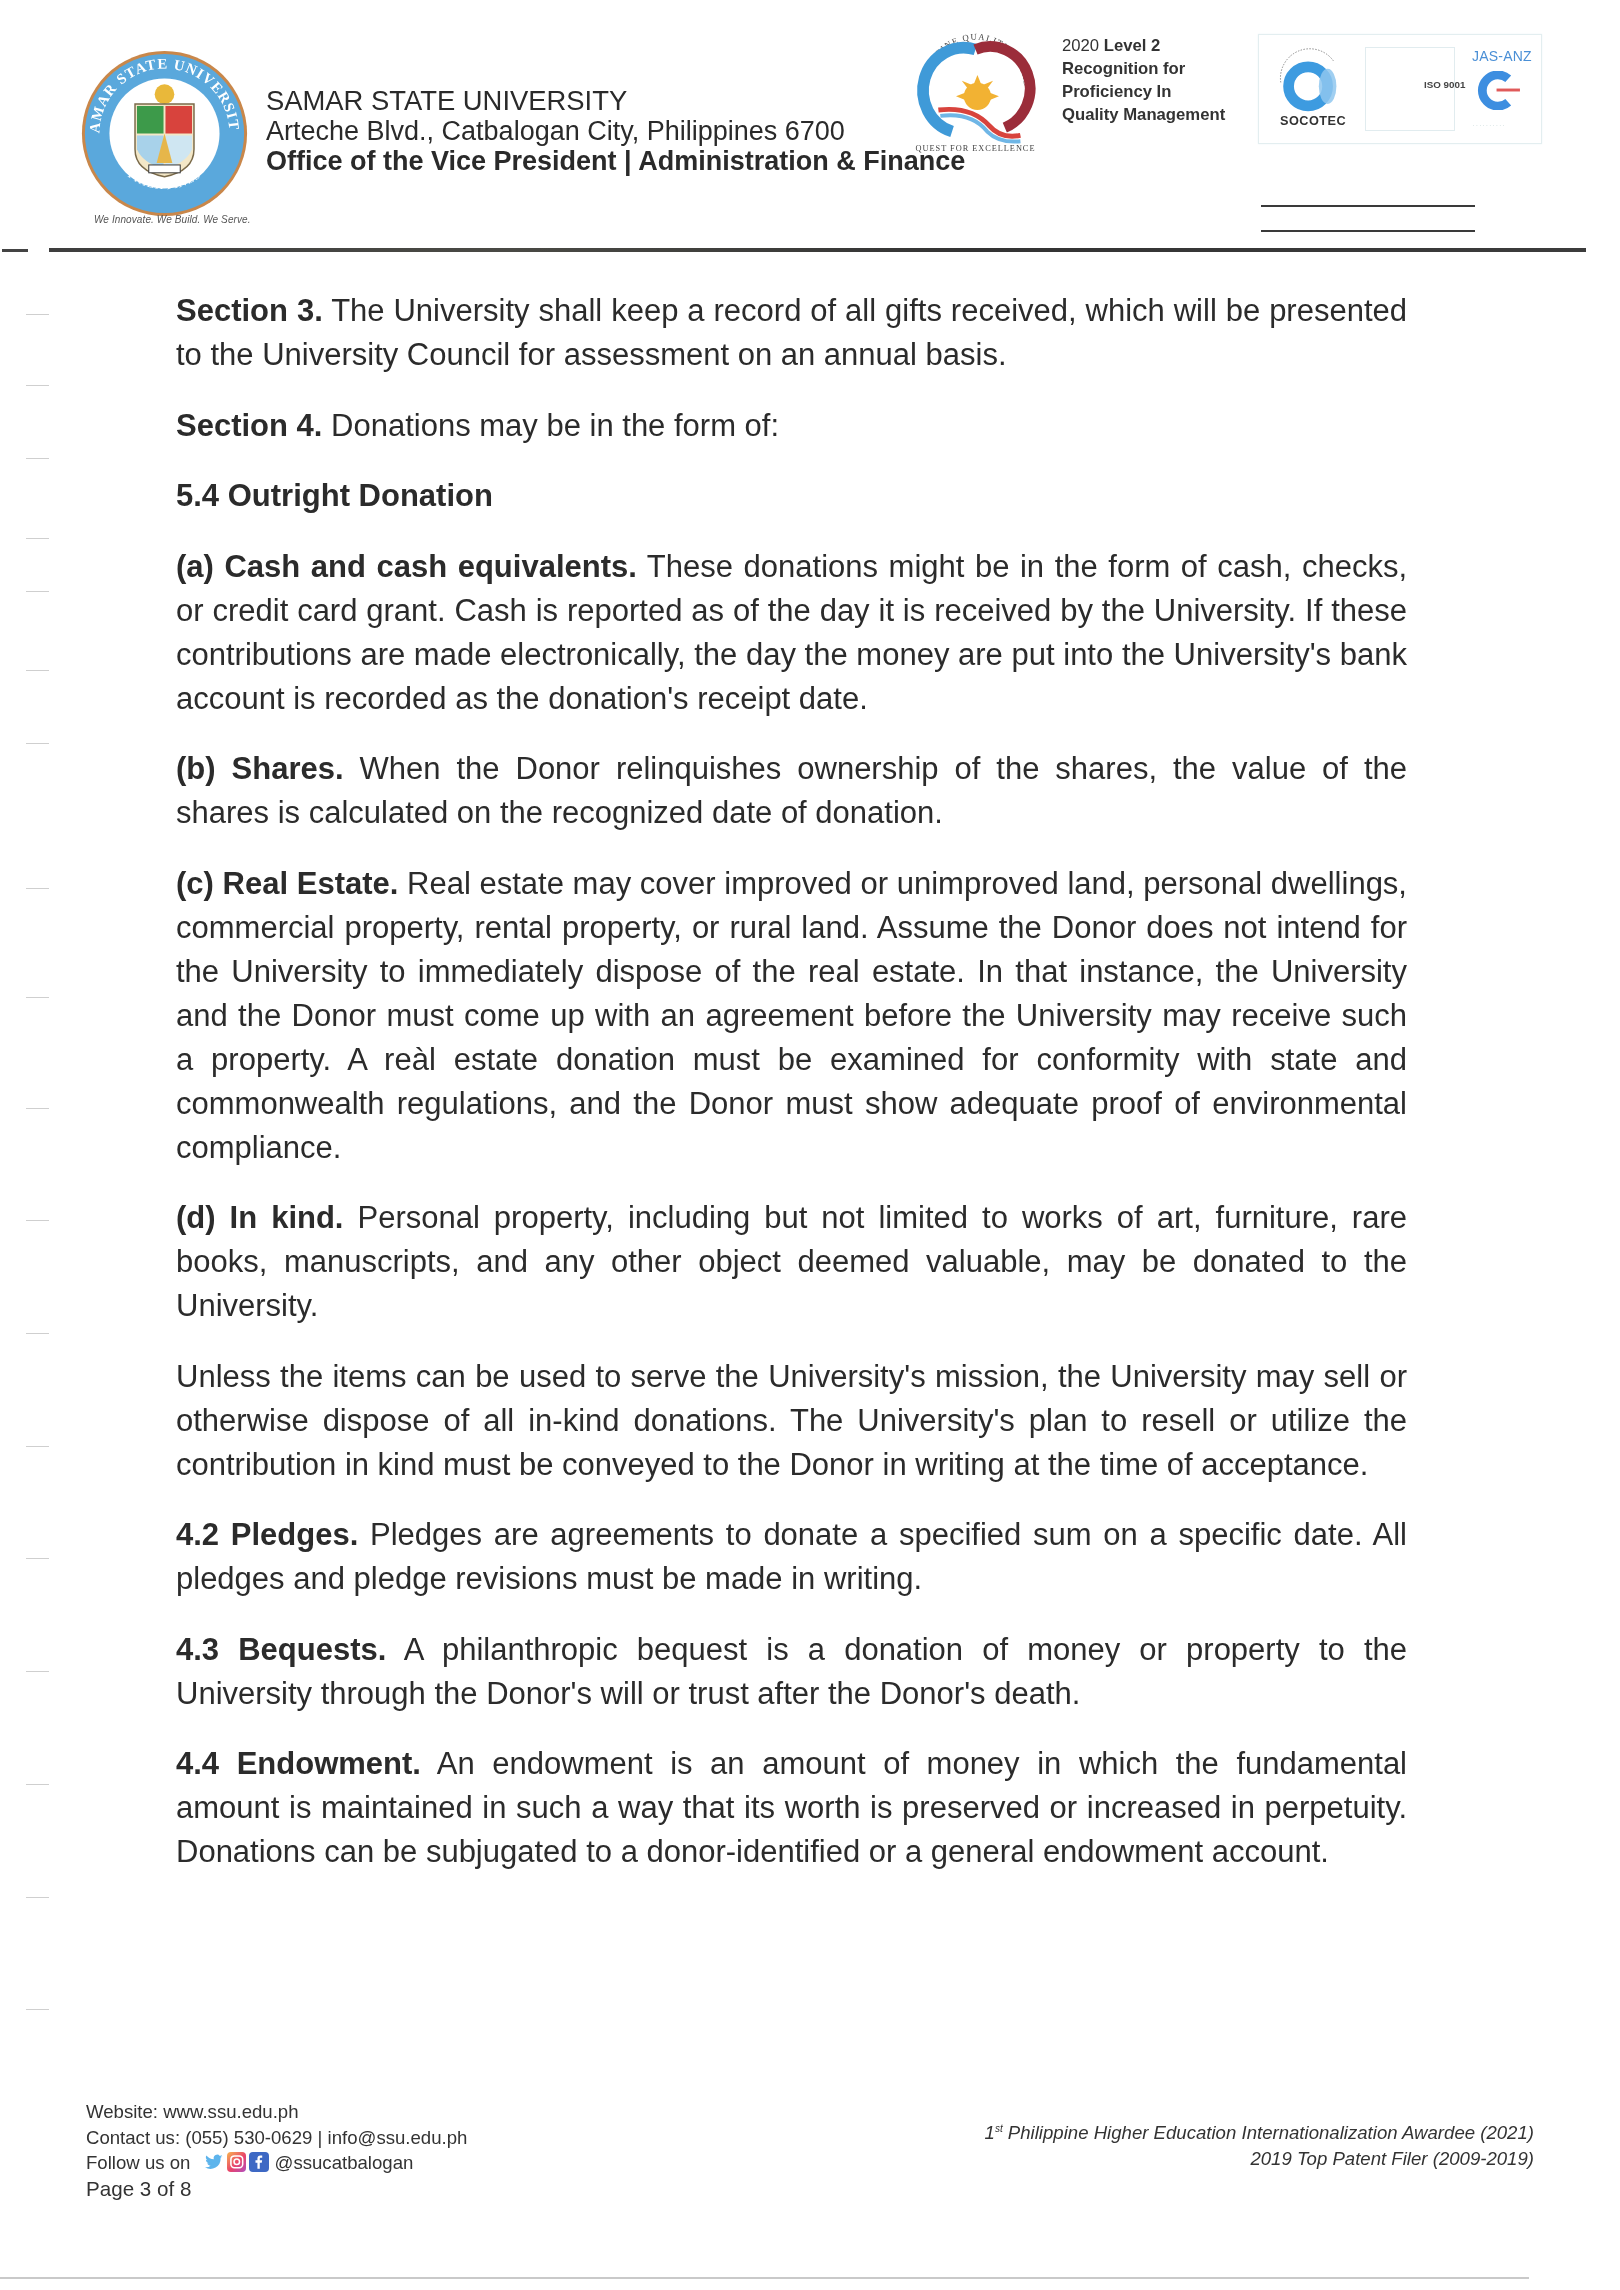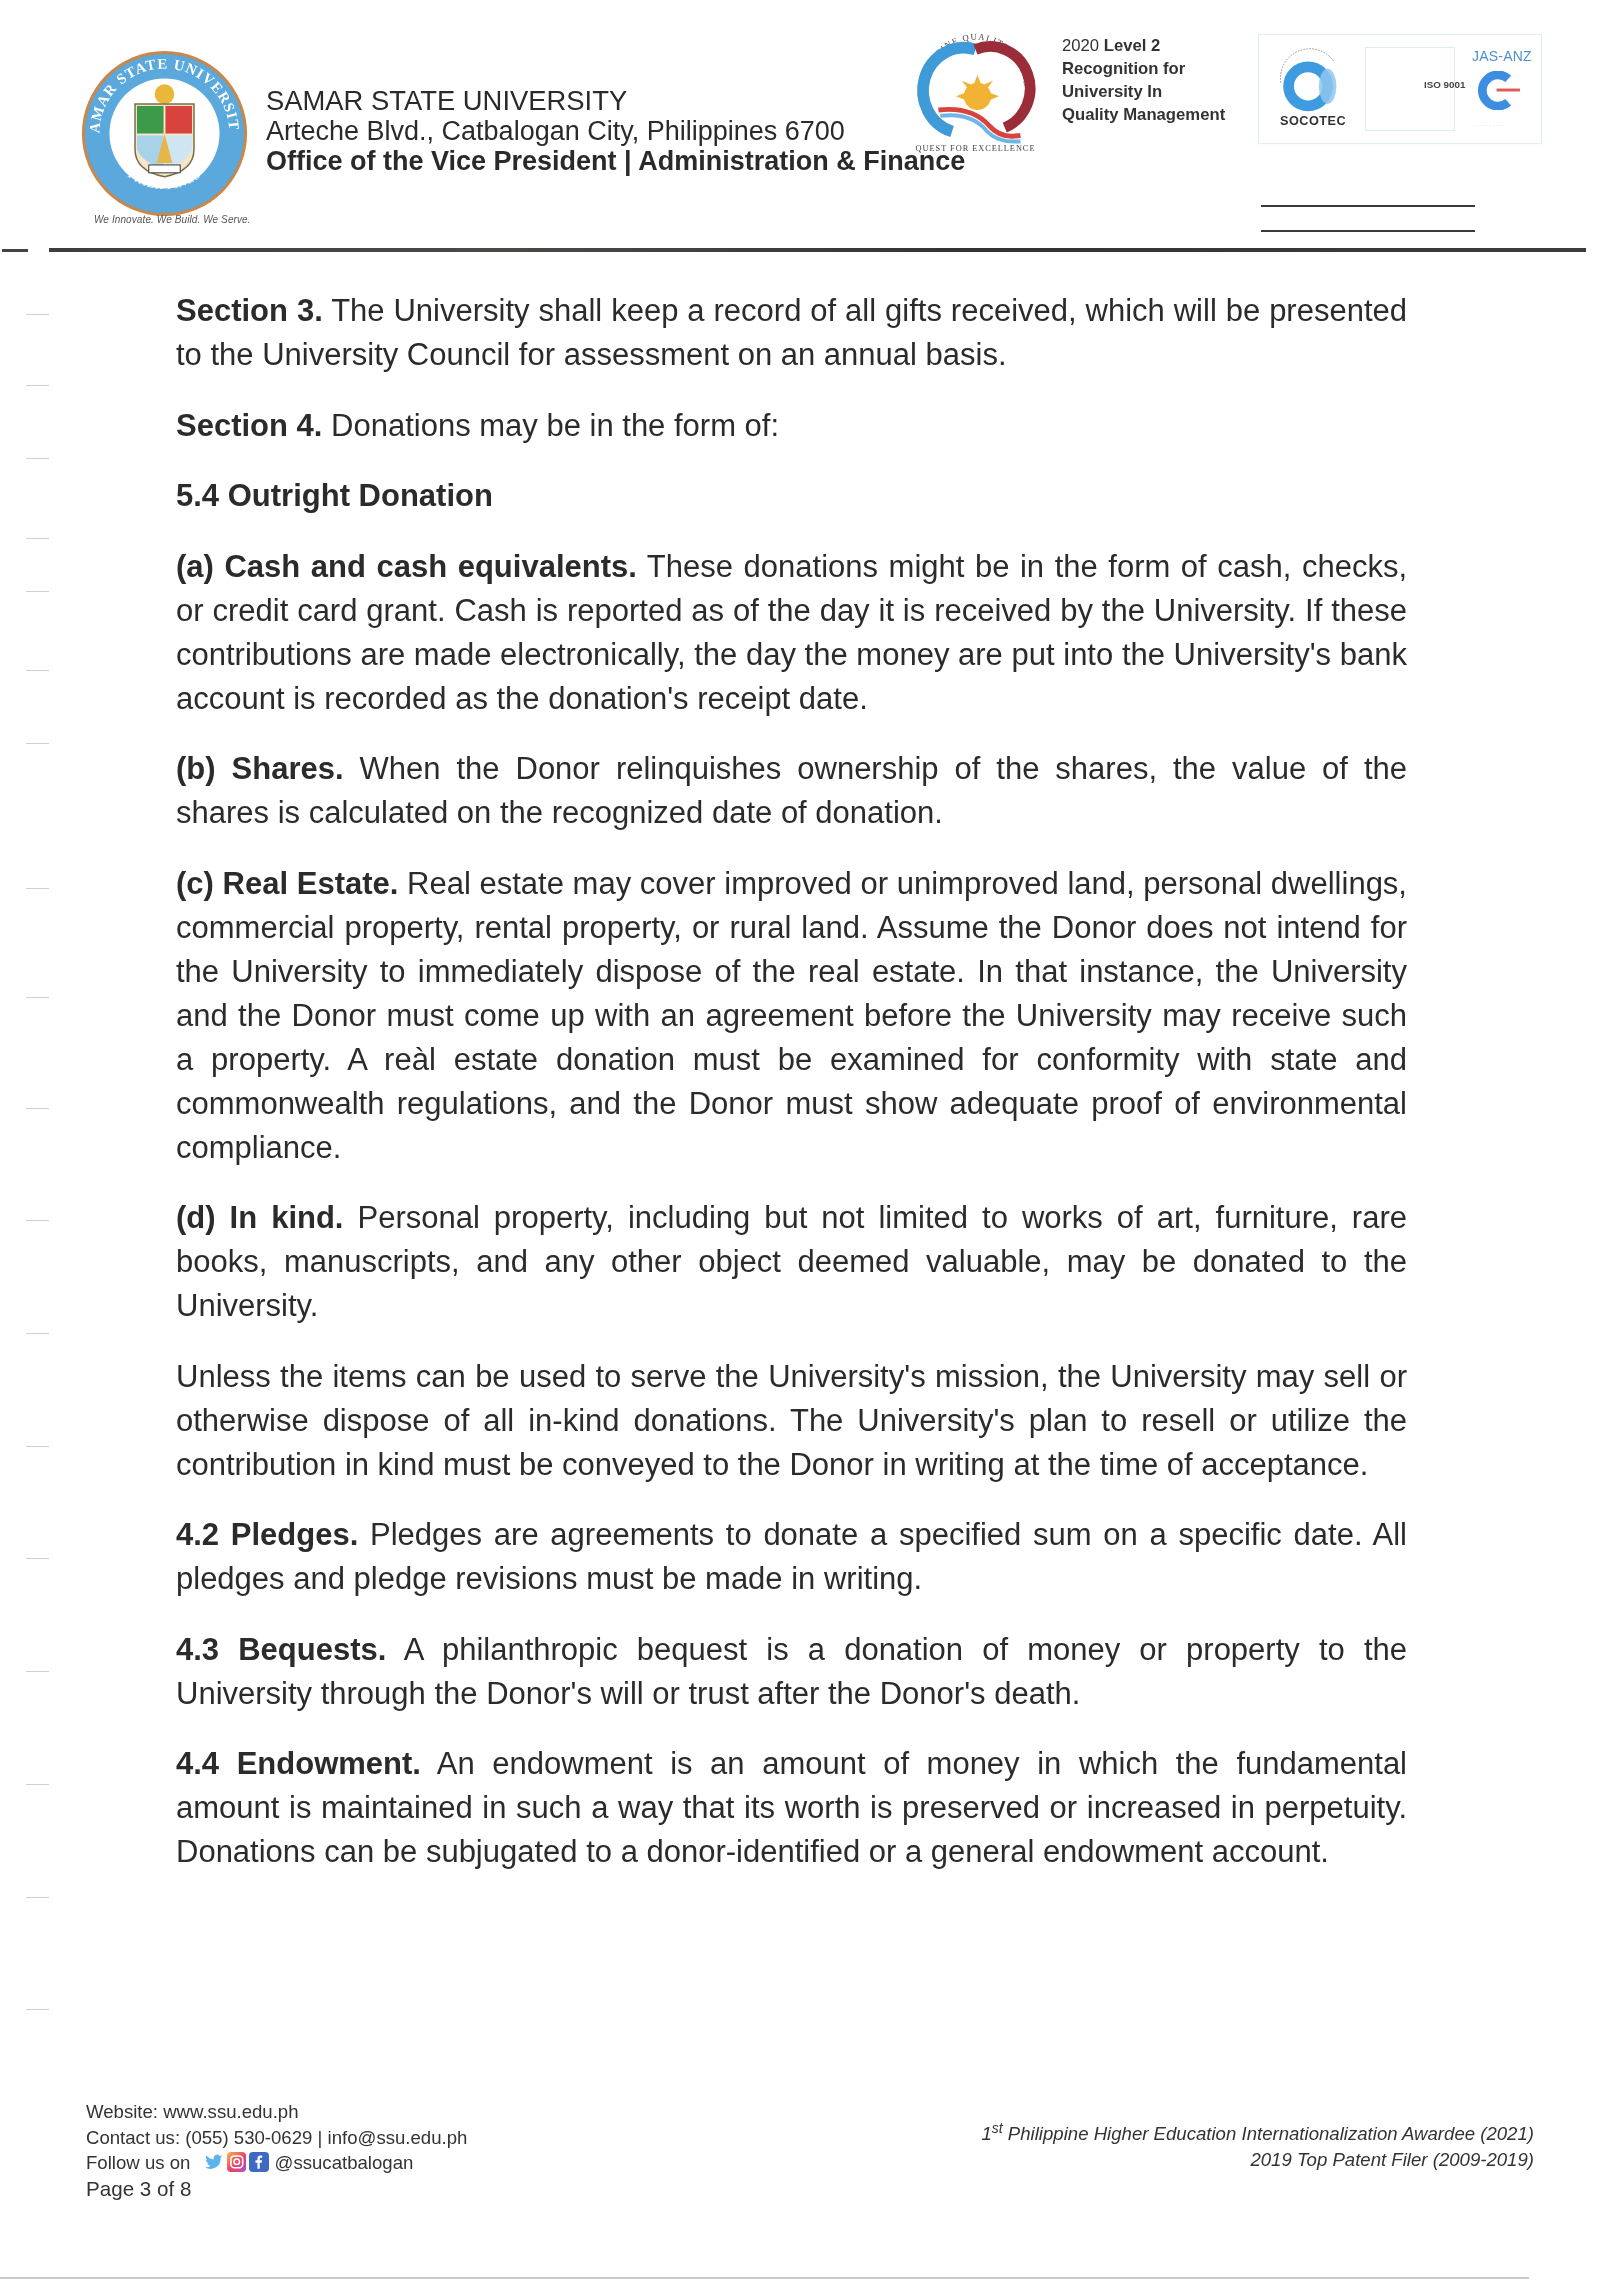--- a/index.html
+++ b/index.html
@@ -51,21 +51,21 @@
 
   
   .foot-left { left: 86px; top: 2099px; font-size: 18.6px; line-height: 25.5px; color: #333; }
   .foot-left .pg { font-size: 20.6px; }
   .social { display: inline-flex; gap: 2.9px; vertical-align: -2.9px; margin: 0 5.9px 0 13.7px; }
   .soc { width: 19.6px; height: 19.6px; border-radius: 3.9px; display: inline-block; }
   .soc-tw { background: transparent; }
   .soc-ig { background: linear-gradient(135deg,#f9b54f,#e8436b 55%,#b04fc0); }
   .soc-fb { background: #3d68c4; }
   .foot-right { right: 86px; top: 2116px; font-size: 18.6px; line-height: 25.5px; font-style: italic; color: #333; text-align: right; }
-  .foot-right sup { font-size: 14px; }
+  .foot-right sup { font-size: 10px; }
   .bottom-rule { left: 0; top: 2277px; width: 1529px; height: 2px; background: #c9c9c9; }
 
   
   .tick { left: 25.5px; width: 23.5px; height: 1px; background: #cfcfcf; }
 </style>
 </head>
 <body>
 
 <div class="abs seal">
   <svg width="173" height="173" viewBox="0 0 176 176">
@@ -119,21 +119,21 @@
       <polygon points="50,56 60,60 56,64"></polygon>
     </g>
     <path d="M 26 86 Q 60 82 78 102 Q 90 116 110 112" fill="none" stroke="#d8433d" stroke-width="5"></path>
     <path d="M 28 92 Q 60 88 76 108 Q 88 120 110 118" fill="none" stroke="#6fb6e6" stroke-width="4"></path>
     <text x="64" y="128" font-family="Liberation Serif, serif" font-size="8.5" fill="#444" text-anchor="middle" letter-spacing="1">QUEST FOR EXCELLENCE</text>
   </svg>
 </div>
 <div class="abs pqa-text">
   <div><span>2020</span> <b>Level 2</b></div>
   <div><b>Recognition for</b></div>
-  <div><b>University In</b></div>
+  <div><b>Proficiency In</b></div>
   <div><b>Quality Management</b></div>
 </div>
 
 <div class="abs cert-box"></div>
 <div class="abs socotec-logo">
   <svg width="82" height="71" viewBox="0 0 84 72">
     <path d="M 10 40 A 30 30 0 0 1 64 18" fill="none" stroke="#888" stroke-width="1" stroke-dasharray="1.5 1.5"></path>
     <circle cx="38" cy="44" r="20" fill="none" stroke="#3d9be0" stroke-width="11"></circle>
     <ellipse cx="58" cy="44" rx="9" ry="18" fill="#8fc7ee" opacity="0.85"></ellipse>
   </svg>

